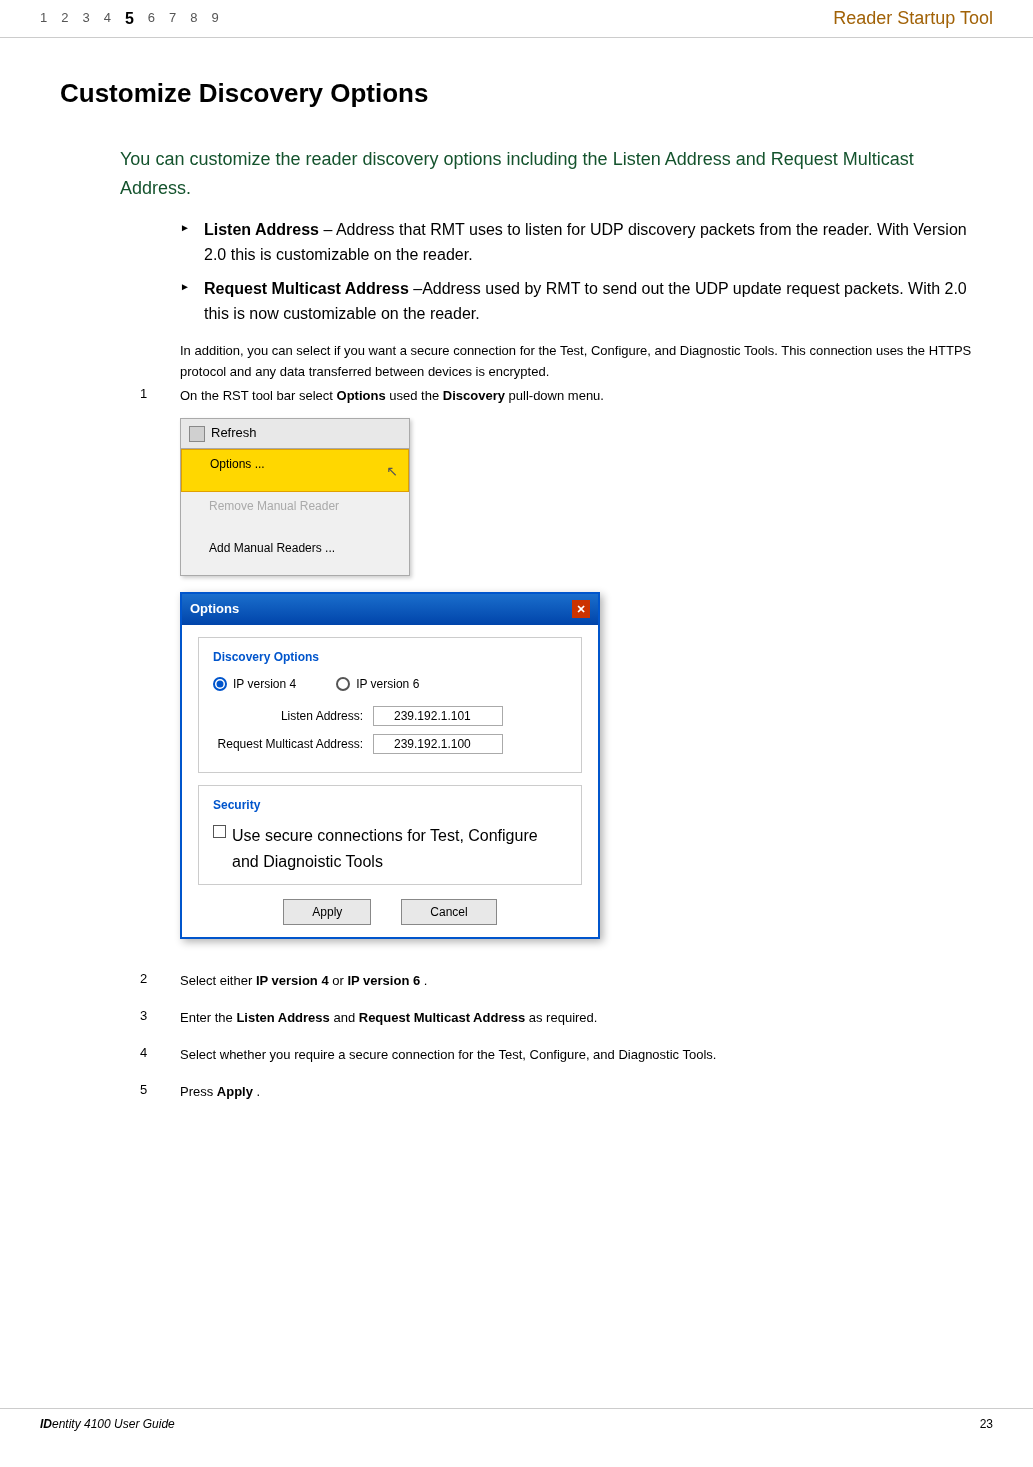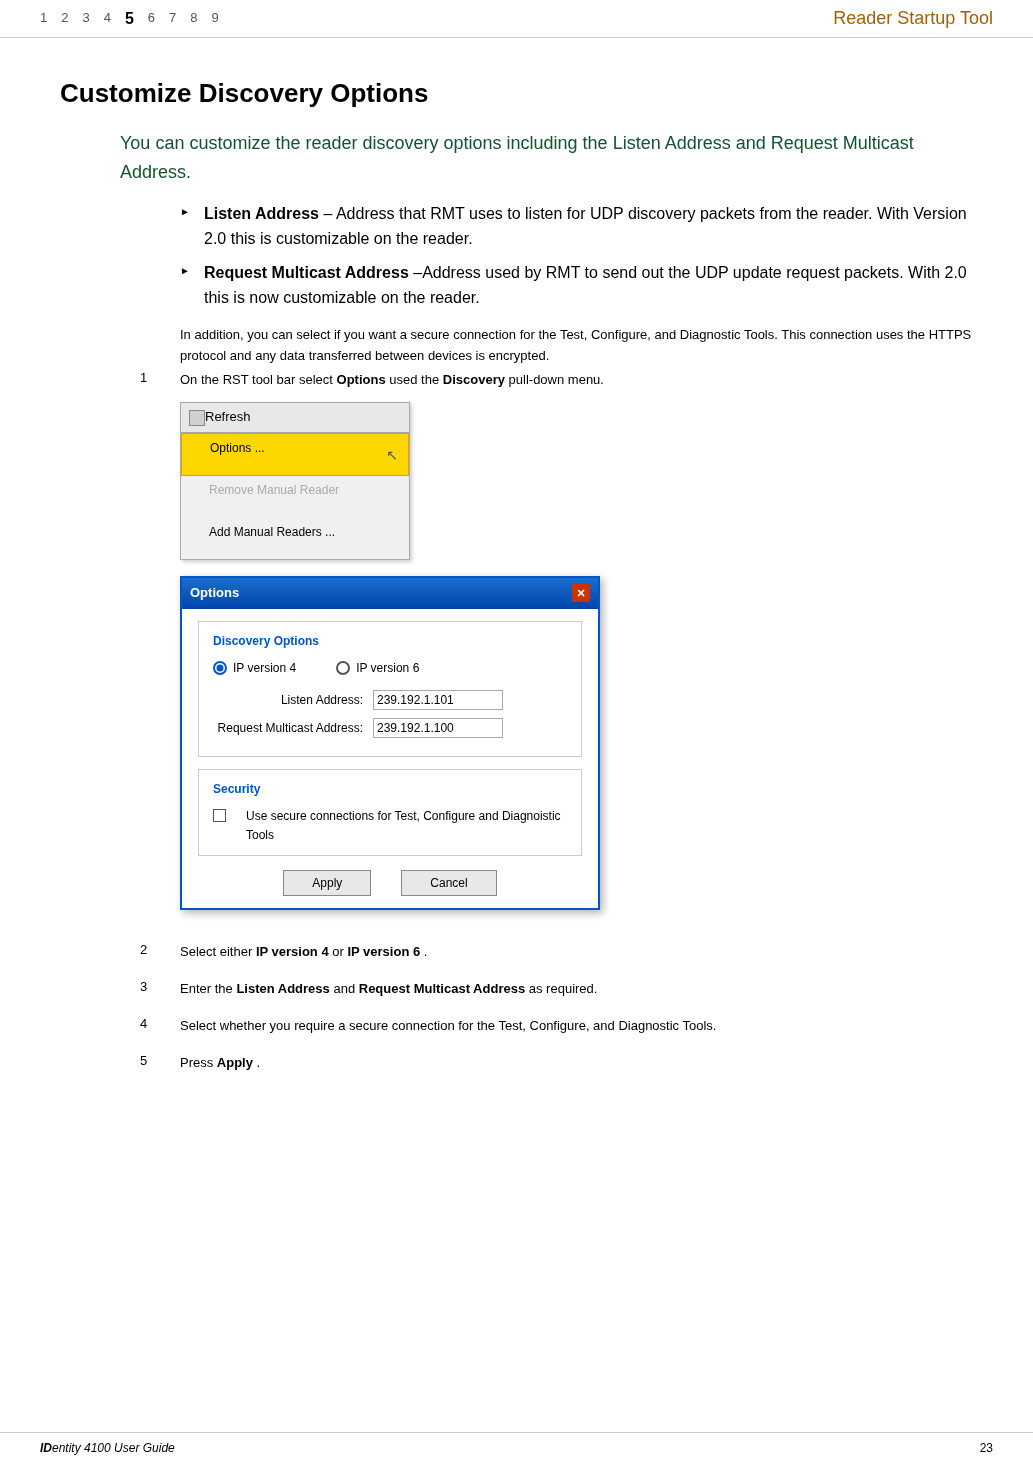--- a/index.html
+++ b/index.html
@@ -45,21 +45,21 @@
     
     .main-content {
       padding: 40px 60px 40px 60px;
     }
 
     
     .page-heading {
       font-size: 26px;
       font-weight: bold;
       color: #000;
-      margin-bottom: 20px;
+      margin-bottom: 36px;
       font-family: Arial, sans-serif;
     }
 
     
     .body-text {
       font-size: 18px;
       line-height: 1.6;
       color: #14532d;
       margin-bottom: 14px;
       margin-left: 60px;
@@ -127,20 +127,21 @@
       width: 230px;
       padding: 0;
       box-shadow: 2px 2px 4px rgba(0,0,0,0.2);
     }
     .dropdown-header {
       background: #e8e8e8;
       border-bottom: 1px solid #aaa;
       padding: 4px 8px;
       display: flex;
       align-items: center;
+      gap: 6px;
     }
     .dropdown-icon {
       width: 16px;
       height: 16px;
       background: #d0d0d0;
       border: 1px solid #888;
       display: inline-block;
     }
     .dropdown-item {
       padding: 5px 16px 17px 28px;
@@ -246,29 +247,29 @@
     }
     .field-label {
       width: 160px;
       text-align: right;
       padding-right: 10px;
       font-size: 12px;
     }
     .field-input {
       border: 1px solid #aaa;
       background: #fff;
-      padding: 2px 3px;
+      padding: 2px 20px;
       font-size: 12px;
       width: 130px;
     }
     .checkbox-row {
       display: flex;
       align-items: flex-start;
-      gap: 20px;
-      font-size: 12px;
+      gap: 6px;
+      font-size: 16px;
     }
     .checkbox-box {
       width: 13px;
       height: 13px;
       border: 1px solid #555;
       background: #fff;
       margin-top: 2px;
       min-width: 13px;
     }
     .dialog-buttons {
@@ -282,21 +283,21 @@
       border: 1px solid #888;
       padding: 5px 28px;
       font-size: 12px;
       cursor: pointer;
       min-width: 80px;
     }
 
     
     .page-footer {
       position: absolute;
-      bottom: 12px;
+      bottom: 36px;
       left: 0;
       right: 0;
       display: flex;
       justify-content: space-between;
       padding: 0 40px;
       font-size: 12px;
       color: #000;
       border-top: 1px solid #ccc;
       padding-top: 8px;
     }

